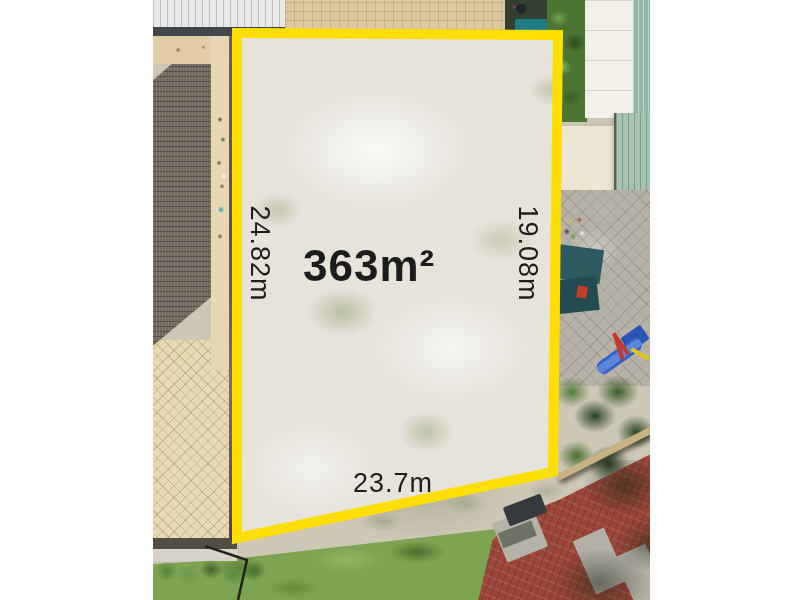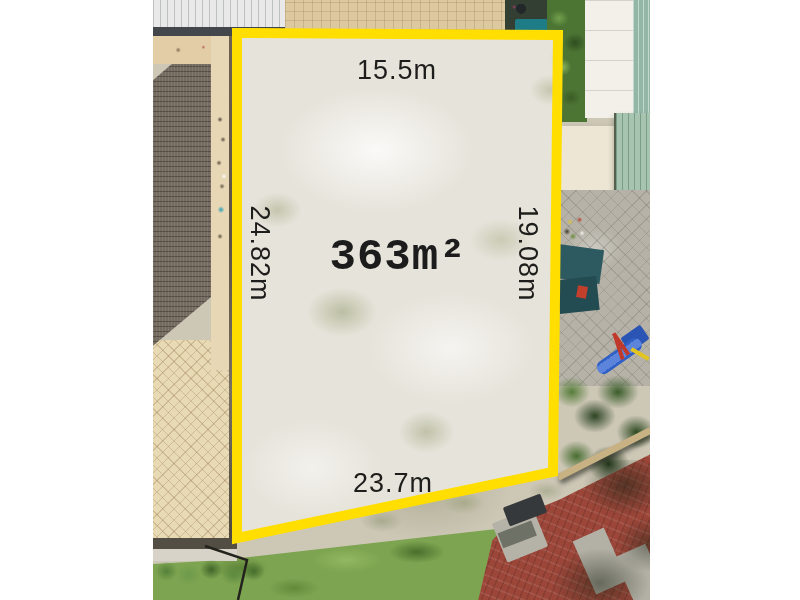--- a/index.html
+++ b/index.html
@@ -161,22 +161,22 @@
       linear-gradient(to right, rgba(130,128,118,.35) 0, rgba(130,128,118,0) 30px); }
   svg.overlay { position:absolute; left:0; top:0; width:497px; height:600px; }
 
   
   .dim { position:absolute; color:#1d1d1b; font-size:27px; letter-spacing:1px; text-align:center;
          font-family:"Liberation Sans","DejaVu Sans",sans-serif; }
   .dim-top { left:194px; top:55px; width:100px; }
   .dim-bottom { left:190px; top:468px; width:100px; }
   .dim-left { left:48px; top:240px; width:120px; height:27px; transform:rotate(90deg); }
   .dim-right { left:316px; top:240px; width:120px; height:27px; transform:rotate(90deg); }
-  .area-label { position:absolute; left:150px; top:232px; width:190px; text-align:center;
-    color:#1c1c1c; font-size:44px; font-weight:700; letter-spacing:1px;font-family:Liberation Mono, monospace; }
+  .area-label { position:absolute; left:150px; top:241px; width:190px; text-align:left;
+    color:#1c1c1c; font-size:44px; font-weight:700; letter-spacing:1px; }
 </style>
 </head>
 <body>
 
 <div class="canvas">
   <div class="photo">
 
     <div class="cream-roof"></div>
     <div class="shingle-roof"></div>
     <div class="corrugated-roof"></div>
@@ -224,19 +224,18 @@
 
     <div class="lot-interior">
       <div class="fill"></div>
     </div>
 
     <svg class="overlay" viewBox="0 0 497 600">
       <polyline points="52,546 94,560 85,600" fill="none" stroke="#23221c" stroke-width="2.5"></polyline>
       <polygon points="84,33 405,35 400,472 84,538" fill="none" stroke="#FFDE00" stroke-width="10" stroke-linejoin="miter"></polygon>
     </svg>
 
-    <div class="dim dim-top">15.5m</div>
     <div class="dim dim-left">24.82m</div>
     <div class="dim dim-right">19.08m</div>
     <div class="dim dim-bottom">23.7m</div>
     <div class="area-label">363m²</div>
   </div>
 </div>
 
 </body></html>

